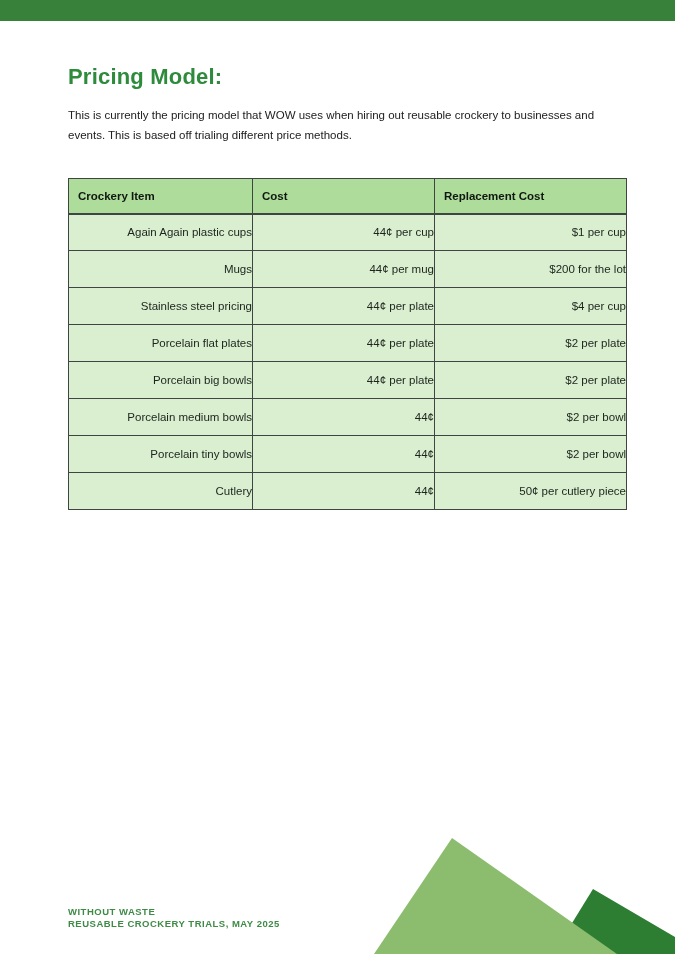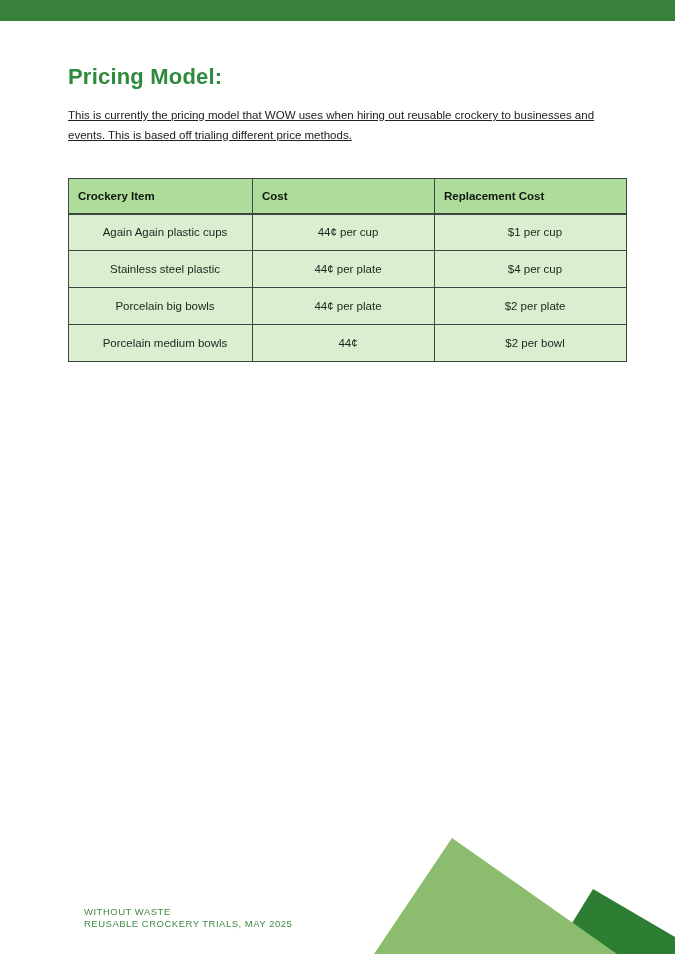--- a/index.html
+++ b/index.html
@@ -28,21 +28,20 @@
     font-weight: bold;
     color: #2e8b3c;
     letter-spacing: 0.2px;
   }
   .intro {
     margin-top: 15px;
     font-size: 11.5px;
     line-height: 20px;
     color: #212121;
     width: 545px;
-    text-decoration: underline;
   }
   table.pricing {
     margin-top: 33px;
     width: 552px;
     border-collapse: collapse;
     table-layout: fixed;
   }
   table.pricing, table.pricing th, table.pricing td {
     border: 1px solid #3e4542;
   }
@@ -56,34 +55,34 @@
     text-align: left;
     padding-left: 9px;
     vertical-align: middle;
     border-bottom-width: 2px;
   }
   table.pricing tbody td {
     background: #d9efd0;
     height: 37px;
     font-size: 11.5px;
     color: #1c241c;
-    text-align: center;
+    text-align: right;
     padding-left: 9px;
     vertical-align: middle;
   }
   .col-item { width: 184px; }
   .col-cost { width: 182px; margin-left: 48px; }
   .col-replacement { width: 192px; }
   .footer {
     position: absolute;
-    left: 84px;
+    left: 68px;
     top: 906px;
     color: #3e8b46;
     font-size: 9.5px;
-    font-weight: normal;
+    font-weight: bold;
     letter-spacing: 0.5px;
     line-height: 11.5px;
     text-transform: uppercase;
   }
   .mountains {
     position: absolute;
     right: 0; bottom: 0;
     width: 340px; height: 120px;
     display: block;
   }
@@ -105,33 +104,53 @@
         <th class="col-replacement">Replacement Cost</th>
       </tr>
     </thead>
     <tbody>
       <tr>
         <td>Again Again plastic cups</td>
         <td>44¢ per cup</td>
         <td>$1 per cup</td>
       </tr>
       <tr>
-        <td>Stainless steel plastic</td>
+        <td>Mugs</td>
+        <td>44¢ per mug</td>
+        <td>$200 for the lot</td>
+      </tr>
+      <tr>
+        <td>Stainless steel pricing</td>
         <td>44¢ per plate</td>
         <td>$4 per cup</td>
+      </tr>
+      <tr>
+        <td>Porcelain flat plates</td>
+        <td>44¢ per plate</td>
+        <td>$2 per plate</td>
       </tr>
       <tr>
         <td>Porcelain big bowls</td>
         <td>44¢ per plate</td>
         <td>$2 per plate</td>
       </tr>
       <tr>
         <td>Porcelain medium bowls</td>
         <td>44¢</td>
         <td>$2 per bowl</td>
+      </tr>
+      <tr>
+        <td>Porcelain tiny bowls</td>
+        <td>44¢</td>
+        <td>$2 per bowl</td>
+      </tr>
+      <tr>
+        <td>Cutlery</td>
+        <td>44¢</td>
+        <td>50¢ per cutlery piece</td>
       </tr>
     </tbody>
   </table>
 </div>
 
 <div class="footer">
   <div>WITHOUT WASTE</div>
   <div>REUSABLE CROCKERY TRIALS, MAY 2025</div>
 </div>
 

